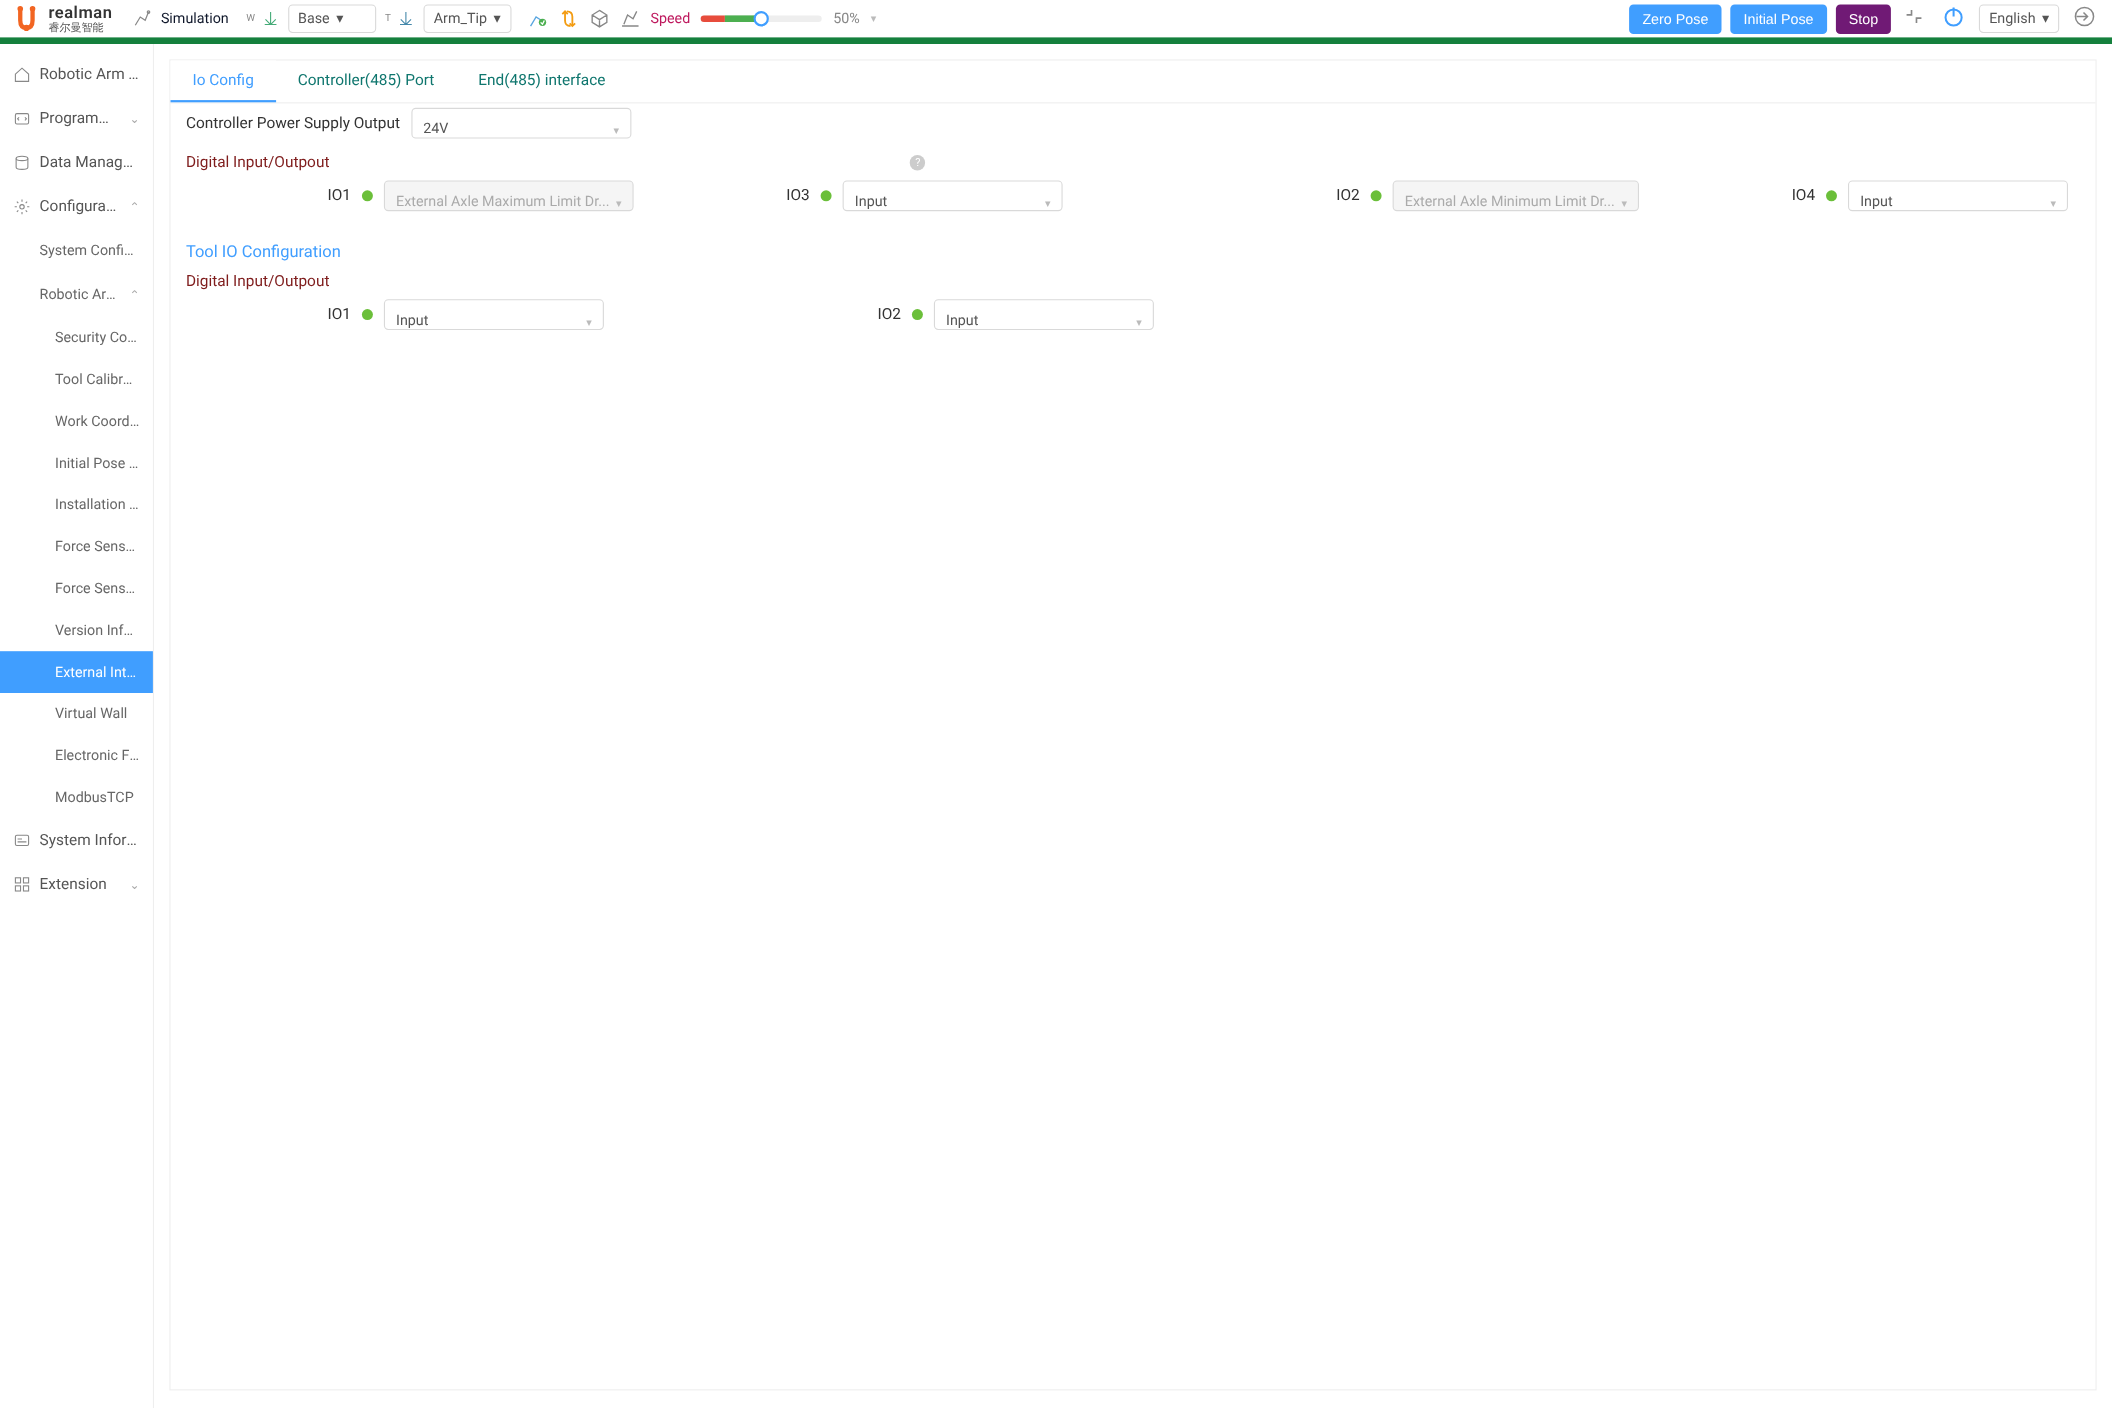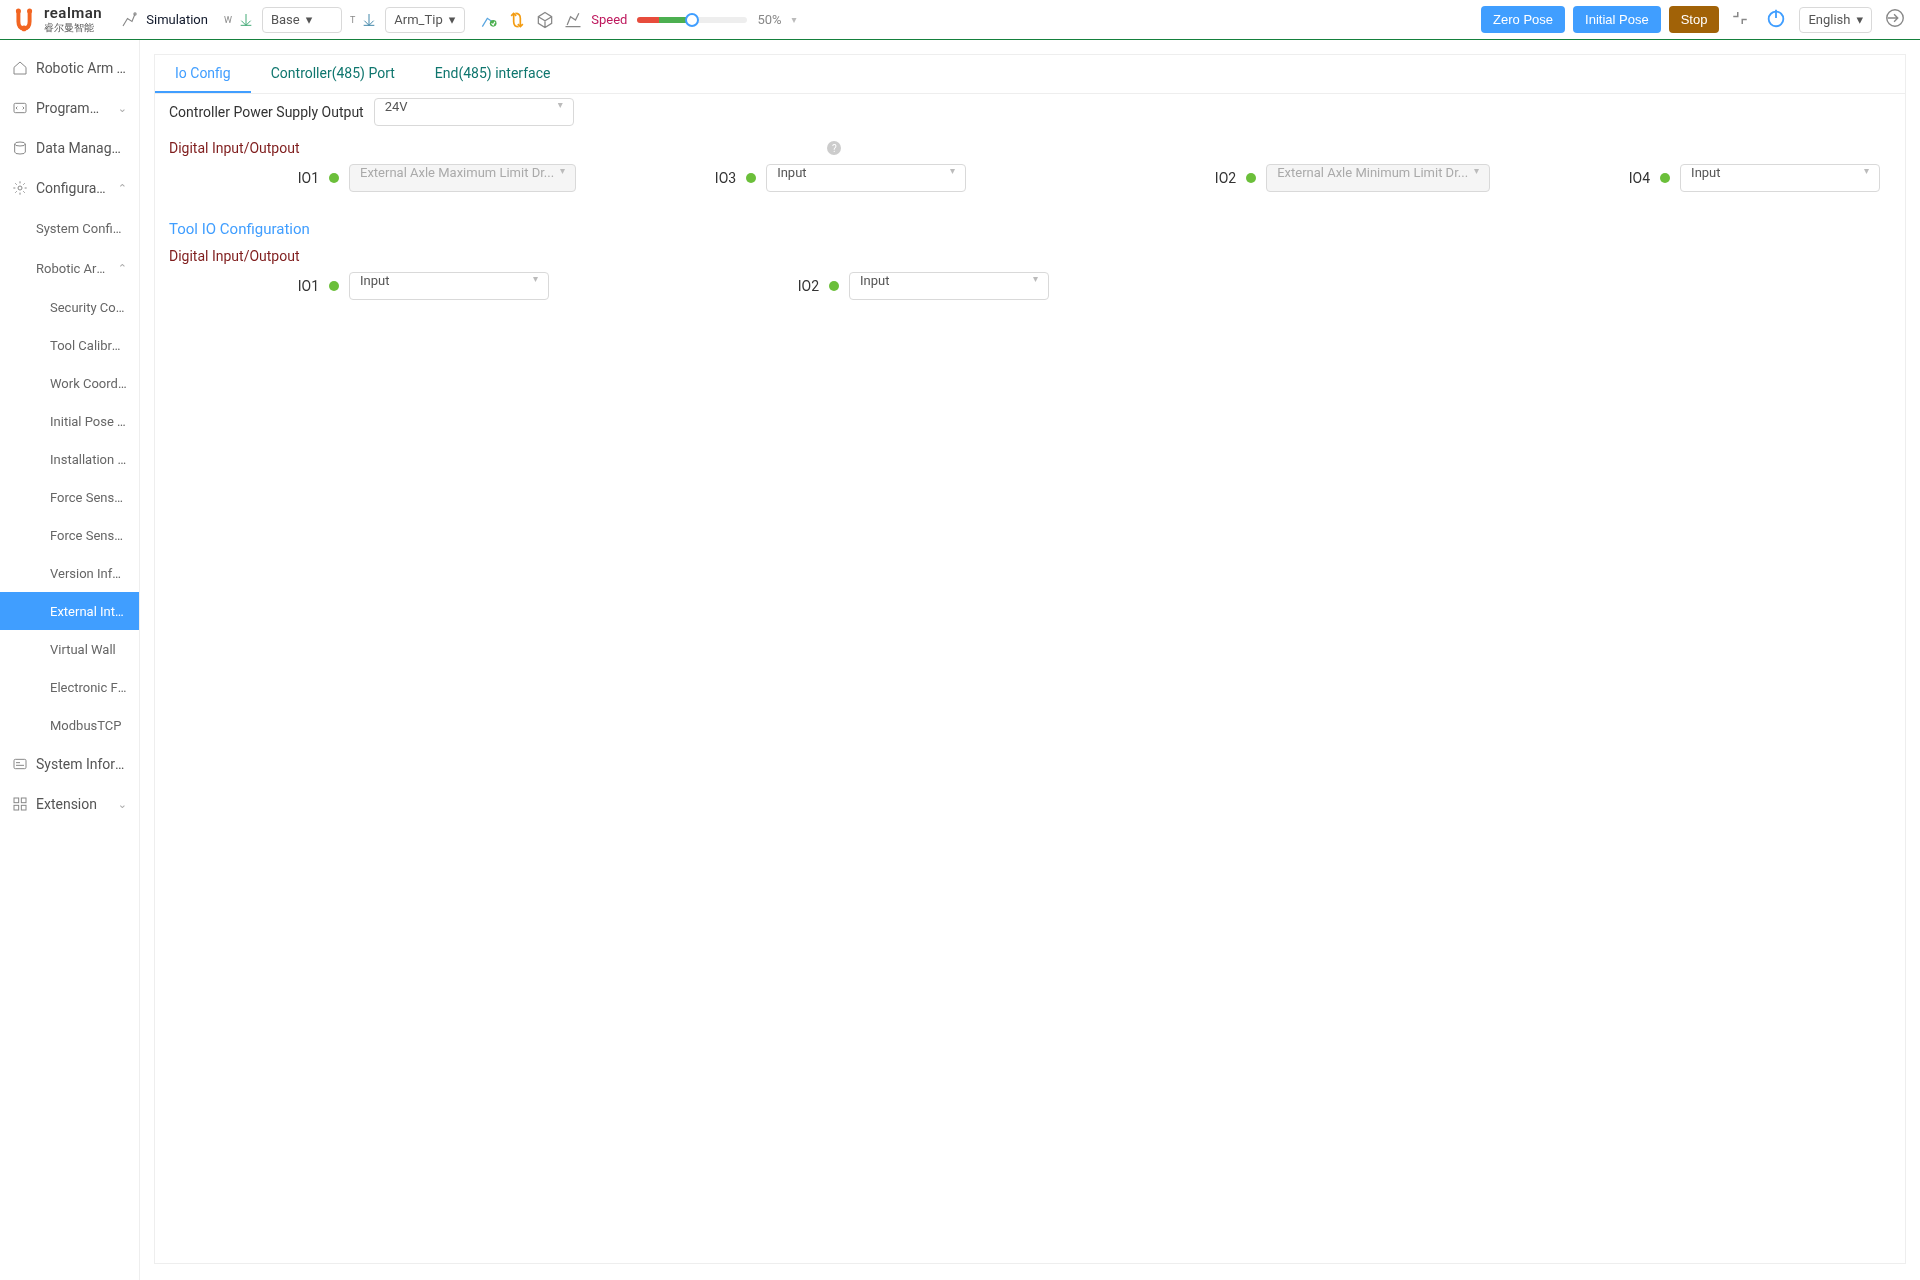--- a/index.html
+++ b/index.html
@@ -1,18 +1,18 @@
 <!DOCTYPE html>
 <html><head>
 <meta charset="utf-8">
 <style>
 * { box-sizing: border-box; margin: 0; padding: 0; }
 body { font-family: -apple-system, BlinkMacSystemFont, "Segoe UI", Roboto, "Helvetica Neue", Arial, sans-serif; font-size: 14px; color: #333; background: #fff; }
 
-.topbar { display: flex; align-items: center; height: 40px; padding: 0 10px; border-bottom: 1px solid #15803d; gap: 8px; }
+.topbar { display: flex; align-items: center; height: 40px; padding: 0 10px; border-bottom: 6px solid #15803d; gap: 8px; }
 .logo { display: flex; align-items: center; gap: 6px; margin-right: 10px; }
 .logo-icon svg { display: block; }
 .logo-text { display: flex; flex-direction: column; line-height: 1; }
 .logo-text .en { font-size: 15px; font-weight: 600; color: #333; letter-spacing: 0.5px; }
 .logo-text .cn { font-size: 10px; color: #555; margin-top: 2px; }
 
 .tool-icon { color: #888; display: inline-flex; align-items: center; }
 .mode-label { font-size: 13px; color: #0f172a; margin-right: 8px; }
 .mini-sup { font-size: 9px; color: #888; vertical-align: super; margin-right: -2px; }
 .select-like { display: inline-flex; align-items: center; border: 1px solid #d9d9d9; border-radius: 4px; height: 26px; padding: 0 8px; min-width: 80px; position: relative; cursor: pointer; }
@@ -23,21 +23,21 @@
 .speed-wrap { display: flex; align-items: center; gap: 10px; }
 .speed-label { color: #be185d; font-size: 13px; }
 .slider { position: relative; width: 110px; height: 6px; background: #eee; border-radius: 3px; }
 .slider .seg1 { position: absolute; left: 0; top: 0; bottom: 0; width: 20%; background: #e74c3c; border-radius: 3px 0 0 3px; }
 .slider .seg2 { position: absolute; left: 20%; top: 0; bottom: 0; width: 30%; background: #4caf50; }
 .slider .thumb { position: absolute; left: 50%; top: 50%; transform: translate(-50%, -50%); width: 14px; height: 14px; border: 2px solid #409eff; background: #fff; border-radius: 50%; }
 .speed-value { color: #888; font-size: 13px; display: inline-flex; align-items: center; gap: 4px; }
 
 .btn { border: none; border-radius: 4px; padding: 6px 12px; font-size: 13px; cursor: pointer; color: #fff; }
 .btn-blue { background: #409eff; }
-.btn-red { background: #a16207; }
+.btn-red { background: #701a75; }
 .top-icon { color: #888; padding: 0 4px; cursor: pointer; }
 .power-icon { color: #409eff; }
 .lang-select { display: inline-flex; align-items: center; border: 1px solid #d9d9d9; border-radius: 4px; height: 26px; padding: 0 8px; cursor: pointer; }
 .lang-select span { color: #555; font-size: 13px; text-align: center; }
 
 .layout { display: flex; height: calc(100vh - 40px); }
 .sidebar { width: 140px; border-right: 1px solid #eee; padding-top: 8px; overflow-y: auto; }
 .side-item { display: flex; align-items: center; height: 40px; padding: 0 12px; color: #555; font-size: 14px; cursor: pointer; gap: 8px; white-space: nowrap; overflow: hidden; }
 .side-item .side-label { flex: 1; overflow: hidden; text-overflow: ellipsis; }
 .side-item .exp-chev { color: #aaa; font-size: 11px; }
@@ -49,21 +49,21 @@
 .content { flex: 1; padding: 14px; overflow: auto; }
 .panel { border: 1px solid #eee; border-radius: 0; min-height: calc(100% - 2px); }
 .tabs { display: flex; border-bottom: 1px solid #eee; }
 .tab { padding: 10px 20px; font-size: 14px; color: #0f766e; cursor: pointer; }
 .tab.active { color: #409eff; border-bottom: 2px solid #409eff; background: #fff; }
 .tab:not(.active) { }
 
 .section-title { color: #409eff; font-size: 15px; padding: 14px 14px 10px; }
 .form-row { display: flex; align-items: center; padding: 4px 14px 14px; gap: 10px; }
 .form-row .lbl { font-size: 14px; color: #333; min-width: 180px; }
-.dropdown { display: inline-flex; align-items: flex-start; border: 1px solid #d9d9d9; border-radius: 4px; height: 28px; padding: 0 10px; min-width: 200px; color: #555; font-size: 13px; cursor: pointer; }
+.dropdown { display: inline-flex; align-items: flex-end; border: 1px solid #d9d9d9; border-radius: 4px; height: 28px; padding: 0 10px; min-width: 200px; color: #555; font-size: 13px; cursor: pointer; }
 .dropdown .txt { flex: 1; overflow: hidden; text-overflow: ellipsis; white-space: nowrap; }
 .dropdown.disabled { background: #f5f5f5; color: #aaa; cursor: not-allowed; }
 
 .io-head { display: flex; align-items: center; padding: 0 14px 8px; gap: 8px; }
 .io-head .lbl { font-size: 14px; color: #7f1d1d; }
 .help-circle { width: 14px; height: 14px; border-radius: 50%; background: #ccc; color: #fff; font-size: 10px; display: inline-flex; align-items: center; justify-content: center; margin-left: 520px; }
 
 .io-grid { display: flex; padding: 0 14px 14px; gap: 120px; }
 .io-col { display: flex; flex-direction: row; gap: 10px; }
 .io-item { display: flex; align-items: center; gap: 10px; }

